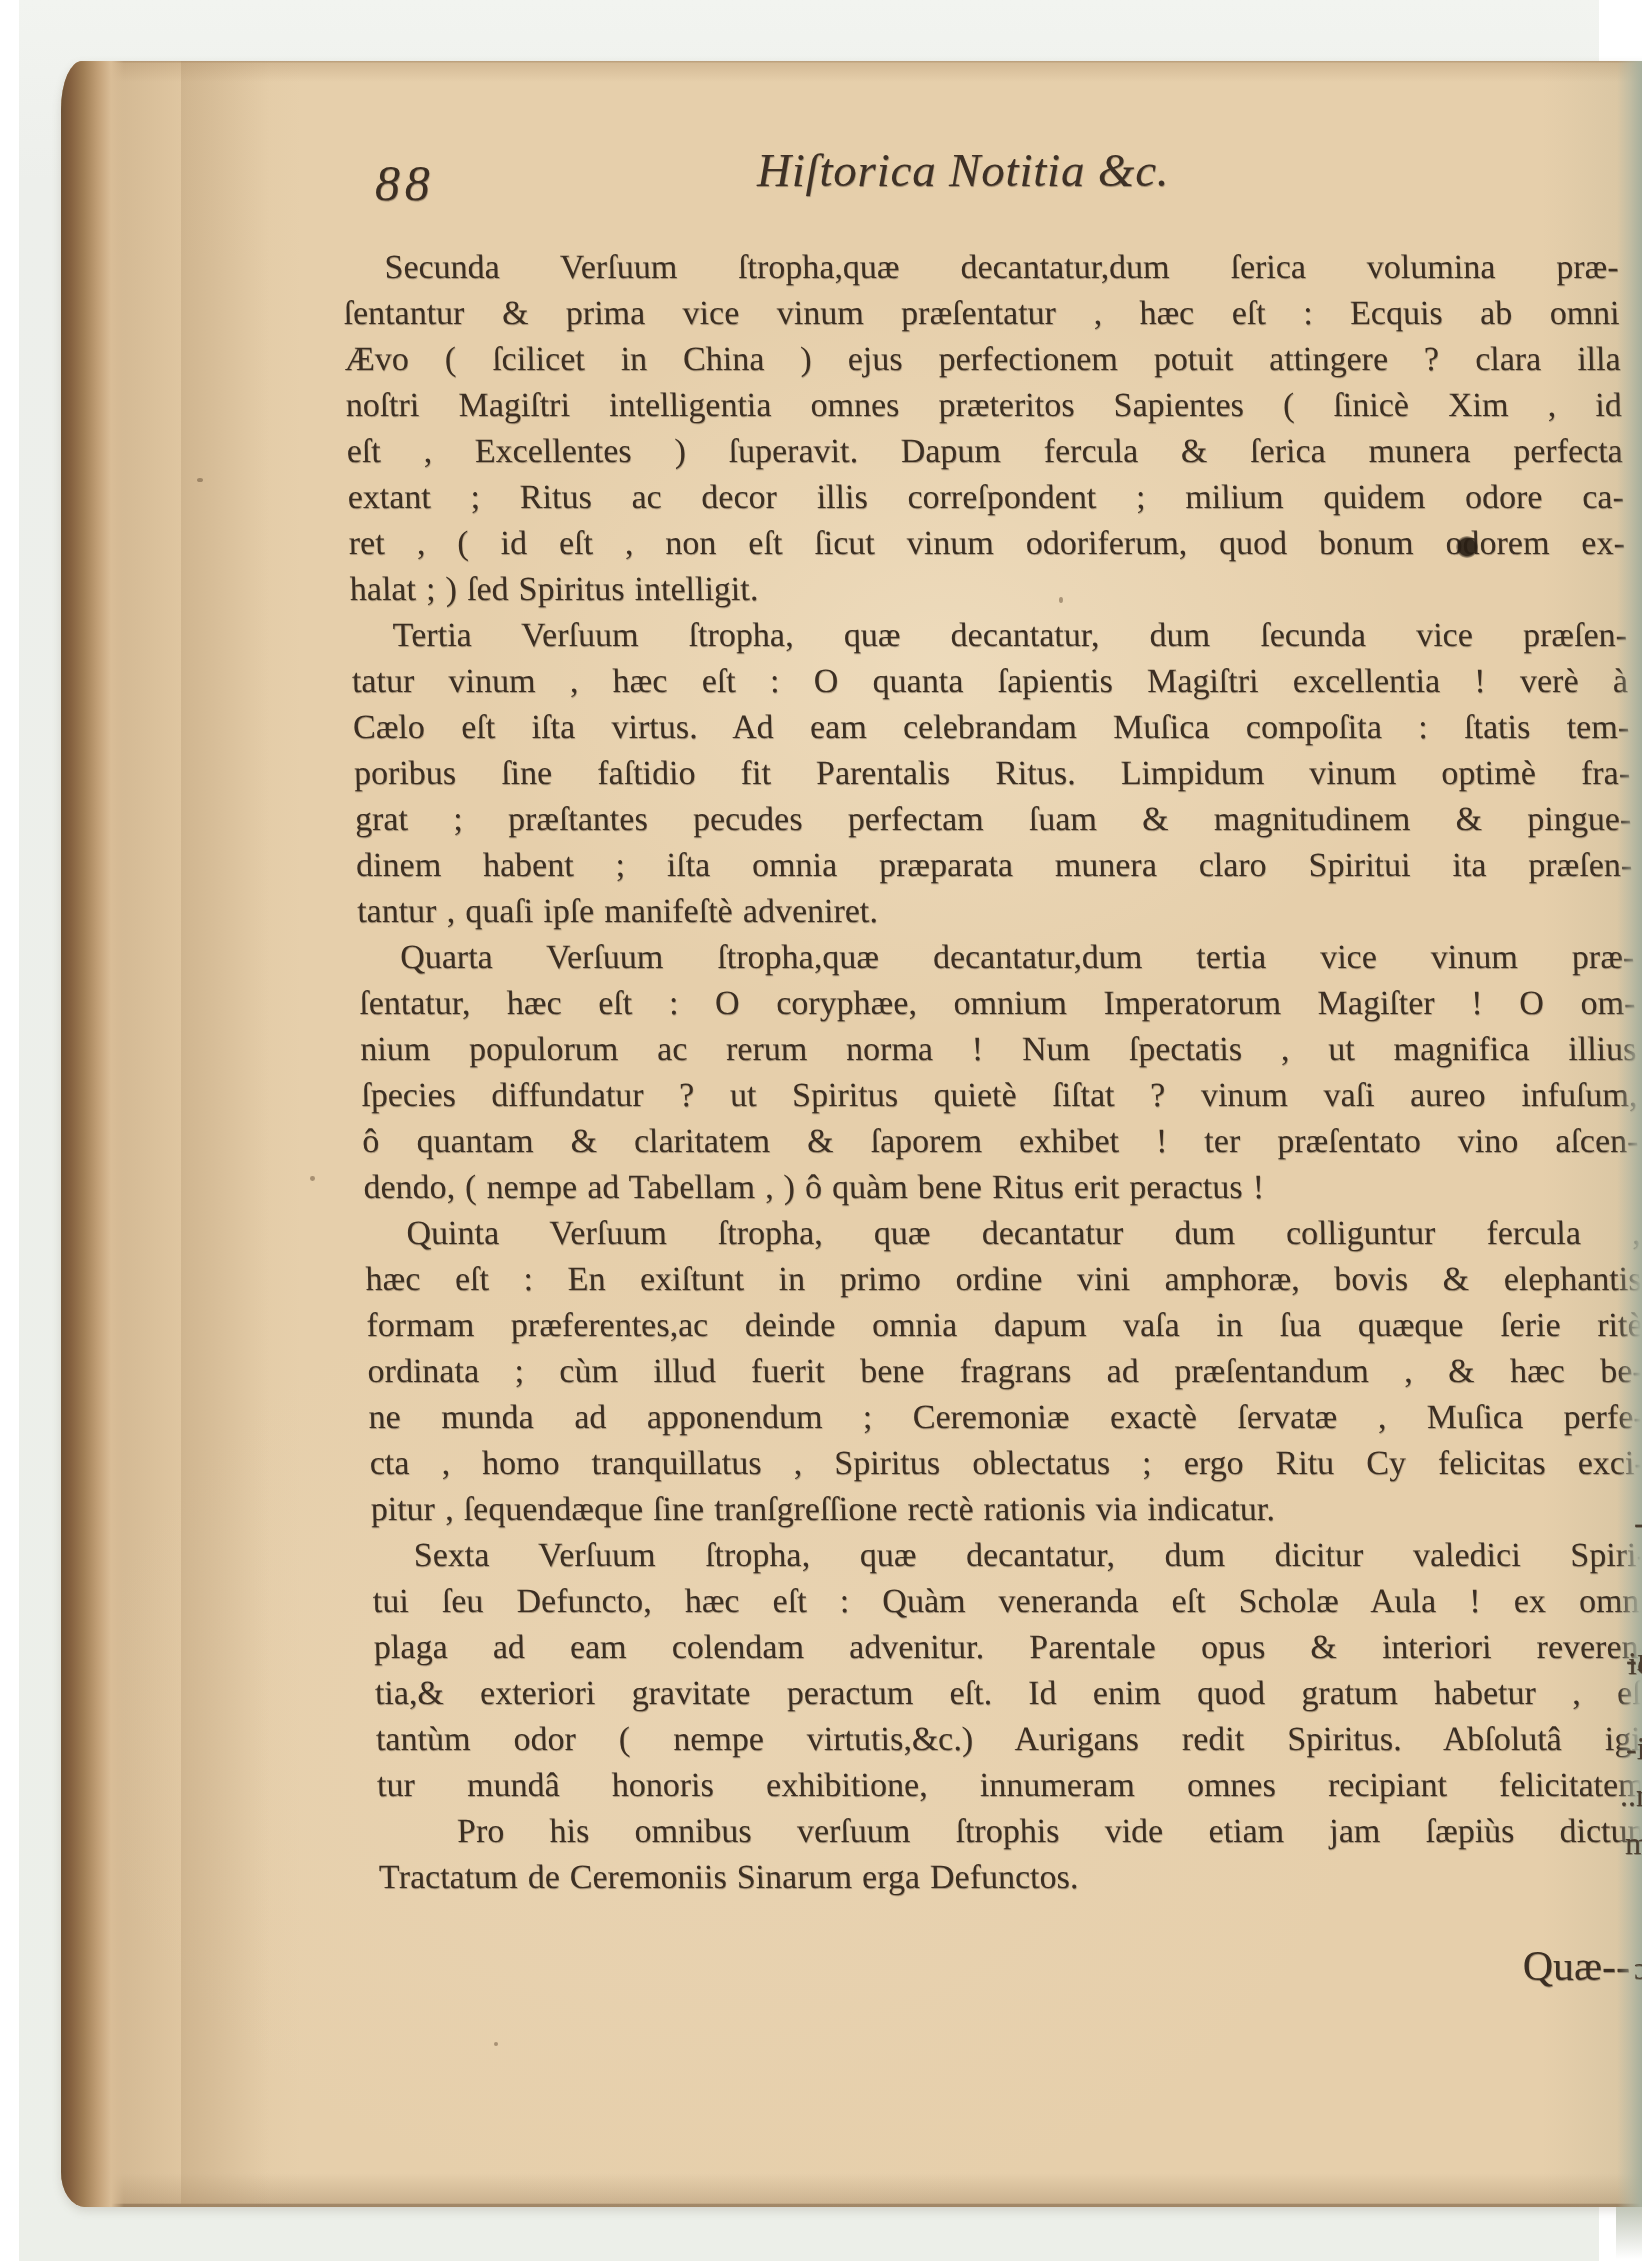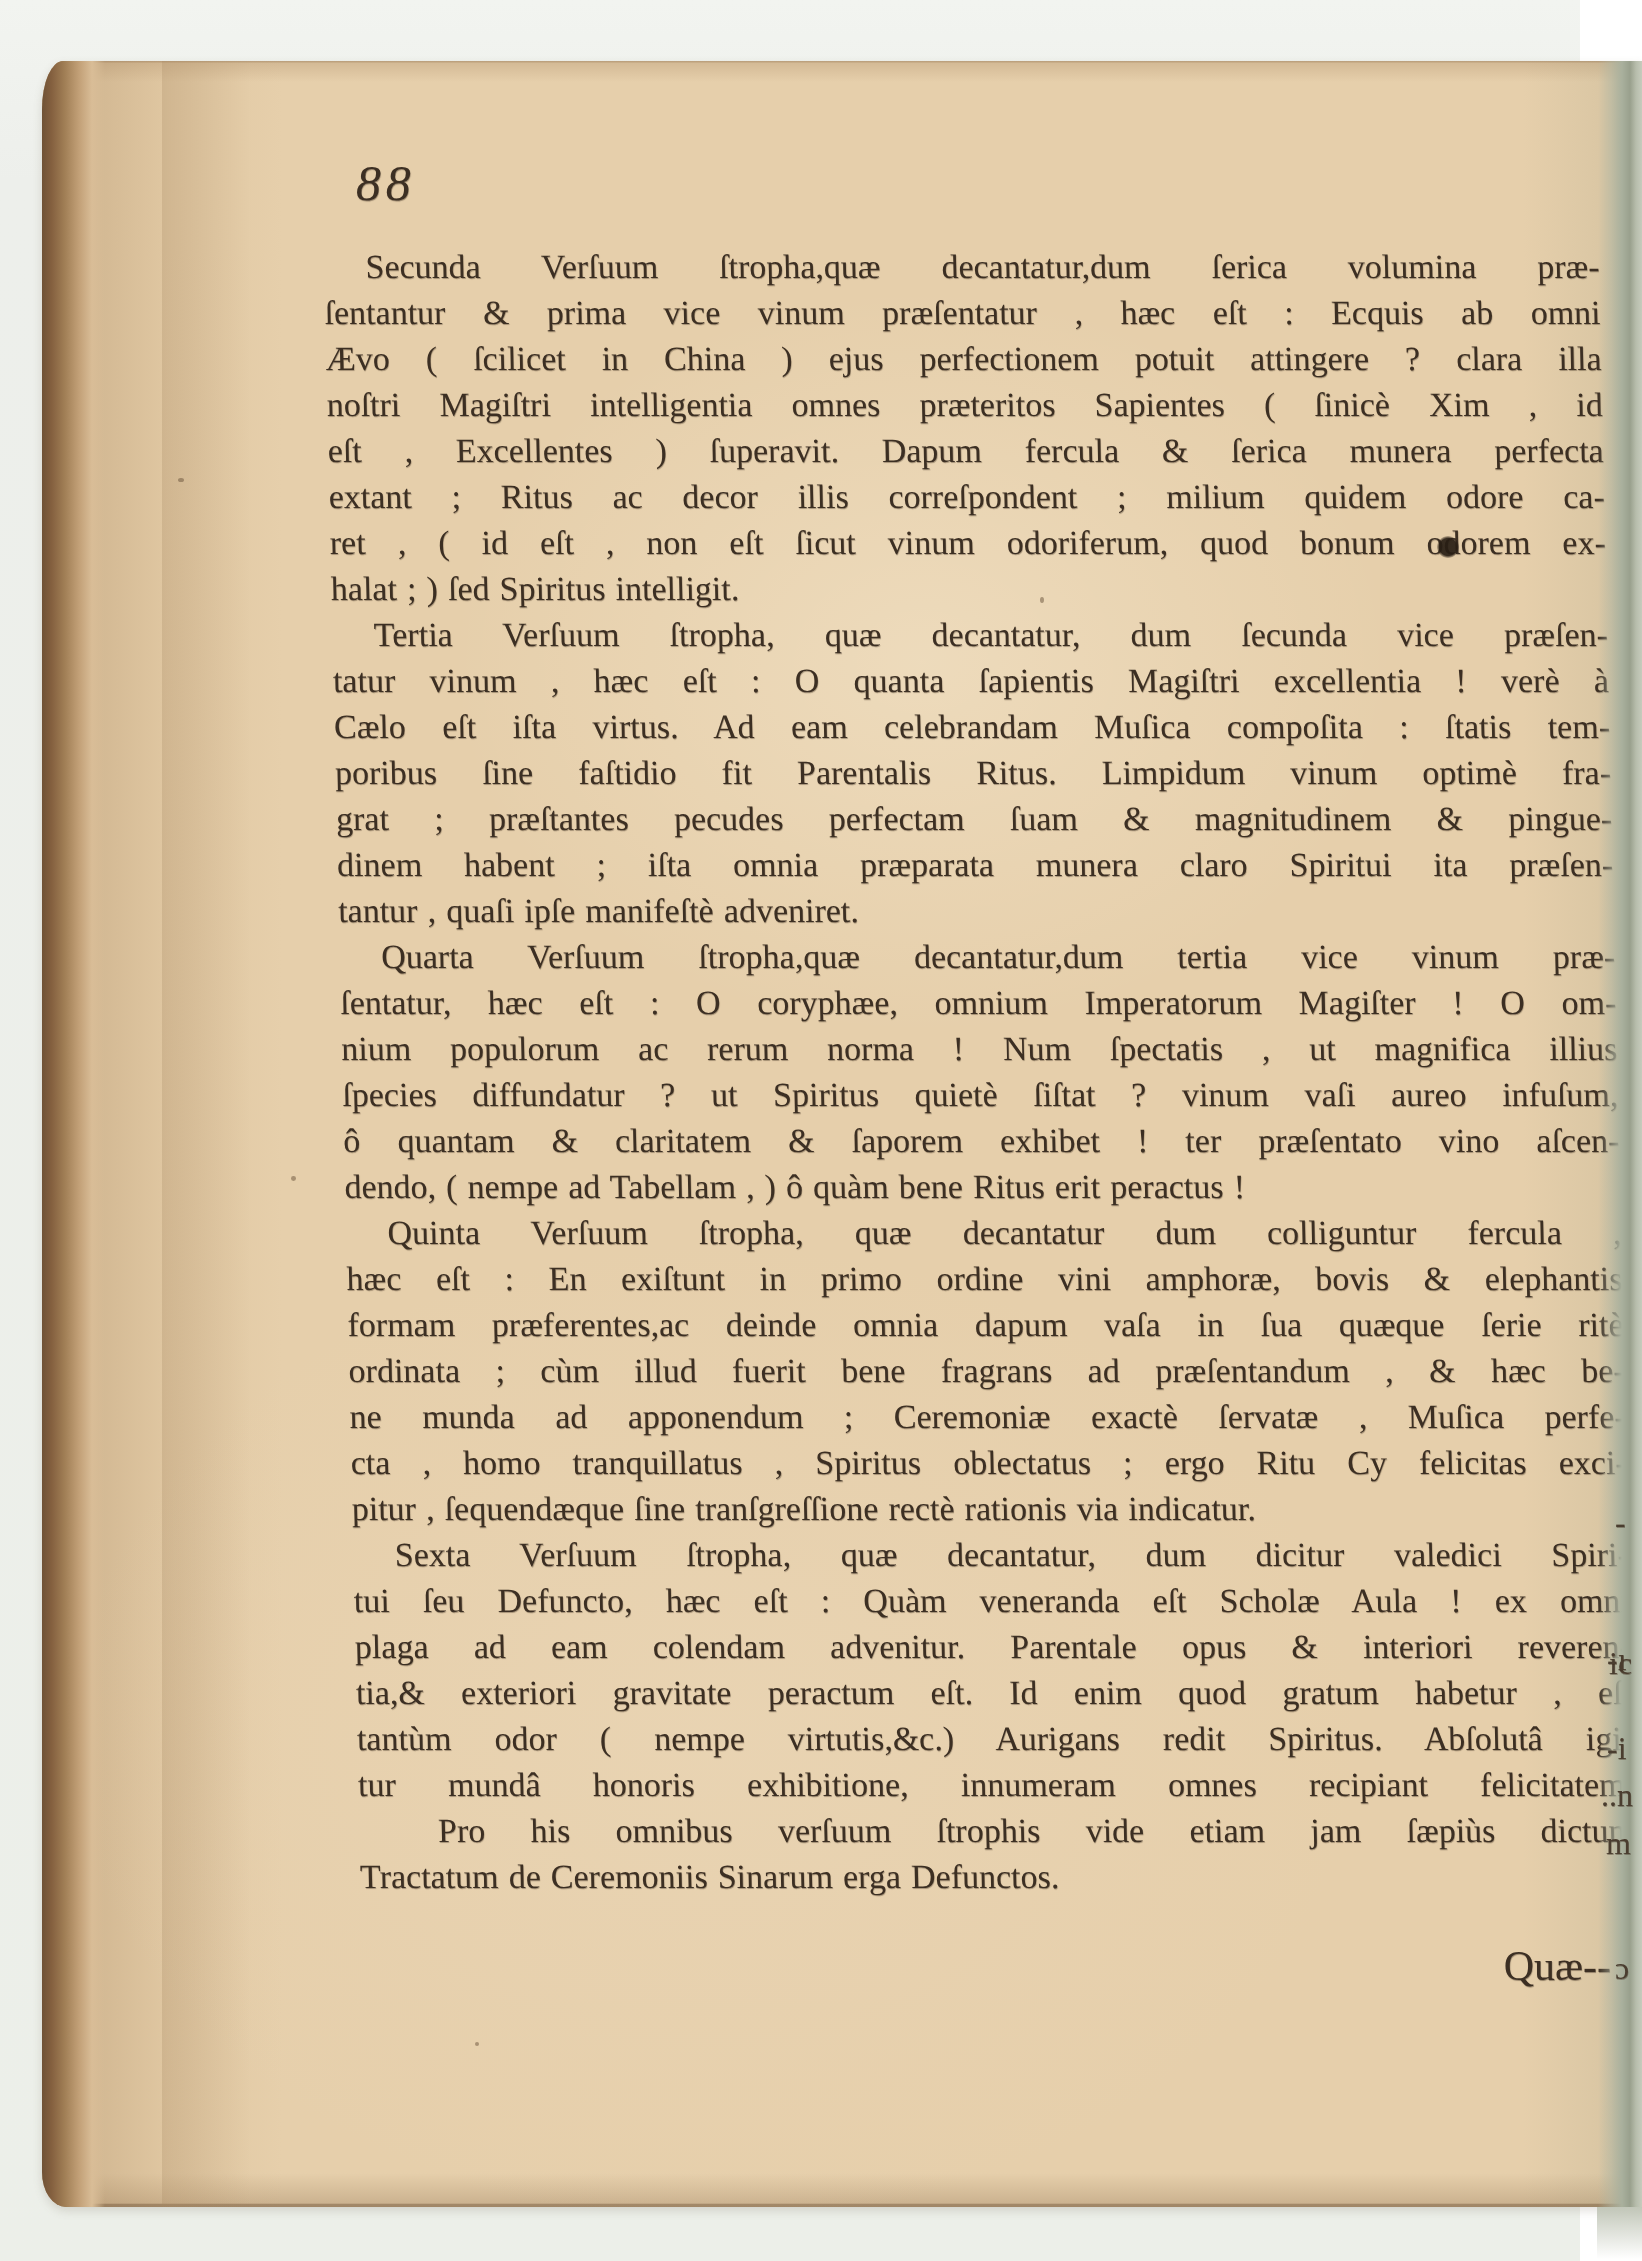--- a/index.html
+++ b/index.html
@@ -6,20 +6,21 @@
   body {
     width: 1642px; height: 2261px;
     font-family: "Liberation Serif", "DejaVu Serif", serif;
     overflow: hidden;
   }
   .scan {
     position: relative;
     width: 1580px; height: 2261px;
     background:
       linear-gradient(180deg, #f2f4f0 0%, #edefeb 8%, #ecefe9 100%);
+    margin-left: 19px;
   }
   
   .page {
     position: absolute;
     left: 42px; top: 61px;
     width: 1601px; height: 2146px;
     background-color: #e6cfab;
     background-image:
       radial-gradient(ellipse 762px 601px at 55% 28%, rgba(255,246,226,0.30), rgba(255,246,226,0) 62%),
       radial-gradient(ellipse 1002px 762px at 42% 78%, rgba(236,217,187,0.45), rgba(236,217,187,0) 65%),
@@ -115,20 +116,21 @@
 </head>
 <body>
 
 <div class="scan">
 
   <div class="page">
     <div class="binding-edge"></div>
     <div class="binding-crease"></div>
 
     <span class="page-number">88</span>
+    <span class="running-title">Hiſtorica Notitia &amp;c.</span>
 
     <div class="text-block" id="text-block">
         <div class="line indent">Secunda Verſuum ſtropha,quæ decantatur,dum ſerica volumina præ-</div>
         <div class="line">ſentantur &amp; prima vice vinum præſentatur , hæc eſt : Ecquis ab omni</div>
         <div class="line">Ævo ( ſcilicet in China ) ejus perfectionem potuit attingere ? clara illa</div>
         <div class="line">noſtri Magiſtri intelligentia omnes præteritos Sapientes ( ſinicè Xim , id</div>
         <div class="line">eſt , Excellentes ) ſuperavit.  Dapum fercula &amp; ſerica munera perfecta</div>
         <div class="line">extant ; Ritus ac decor illis correſpondent ; milium quidem odore ca-</div>
         <div class="line">ret , ( id eſt , non eſt ſicut vinum odoriferum, quod bonum odorem ex-</div>
         <div class="line nojust">halat ; ) ſed Spiritus intelligit.</div>

